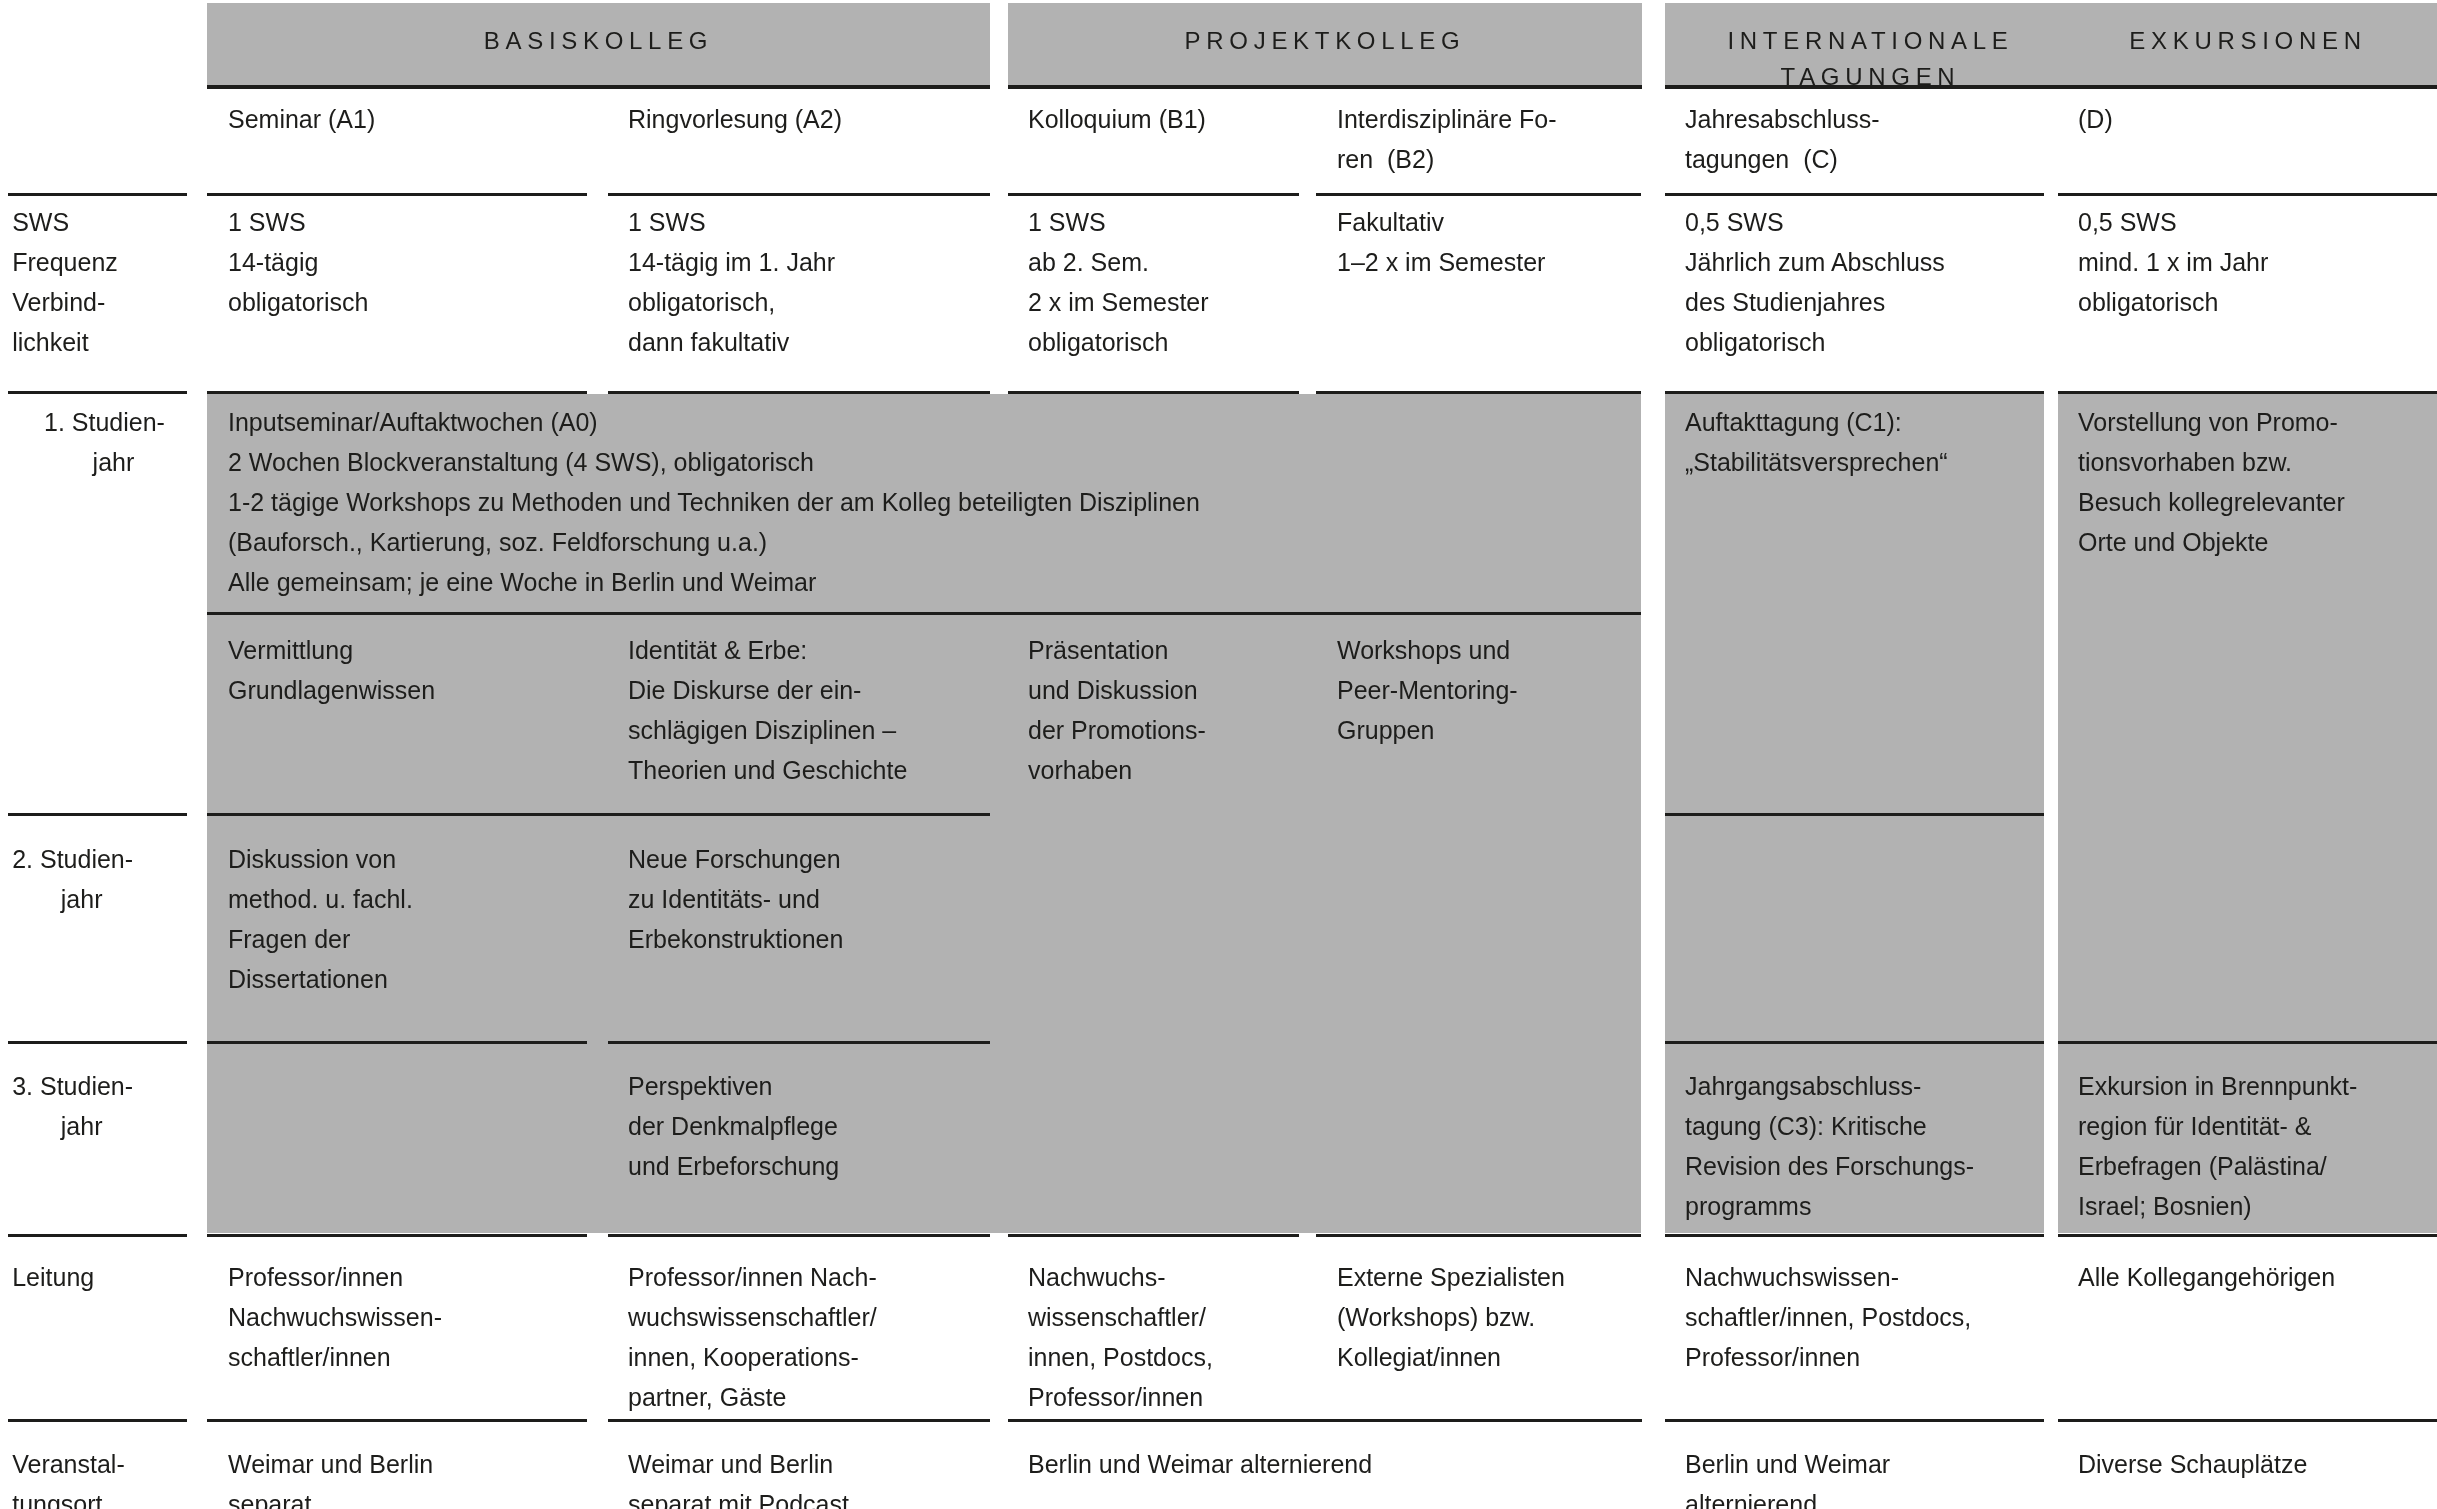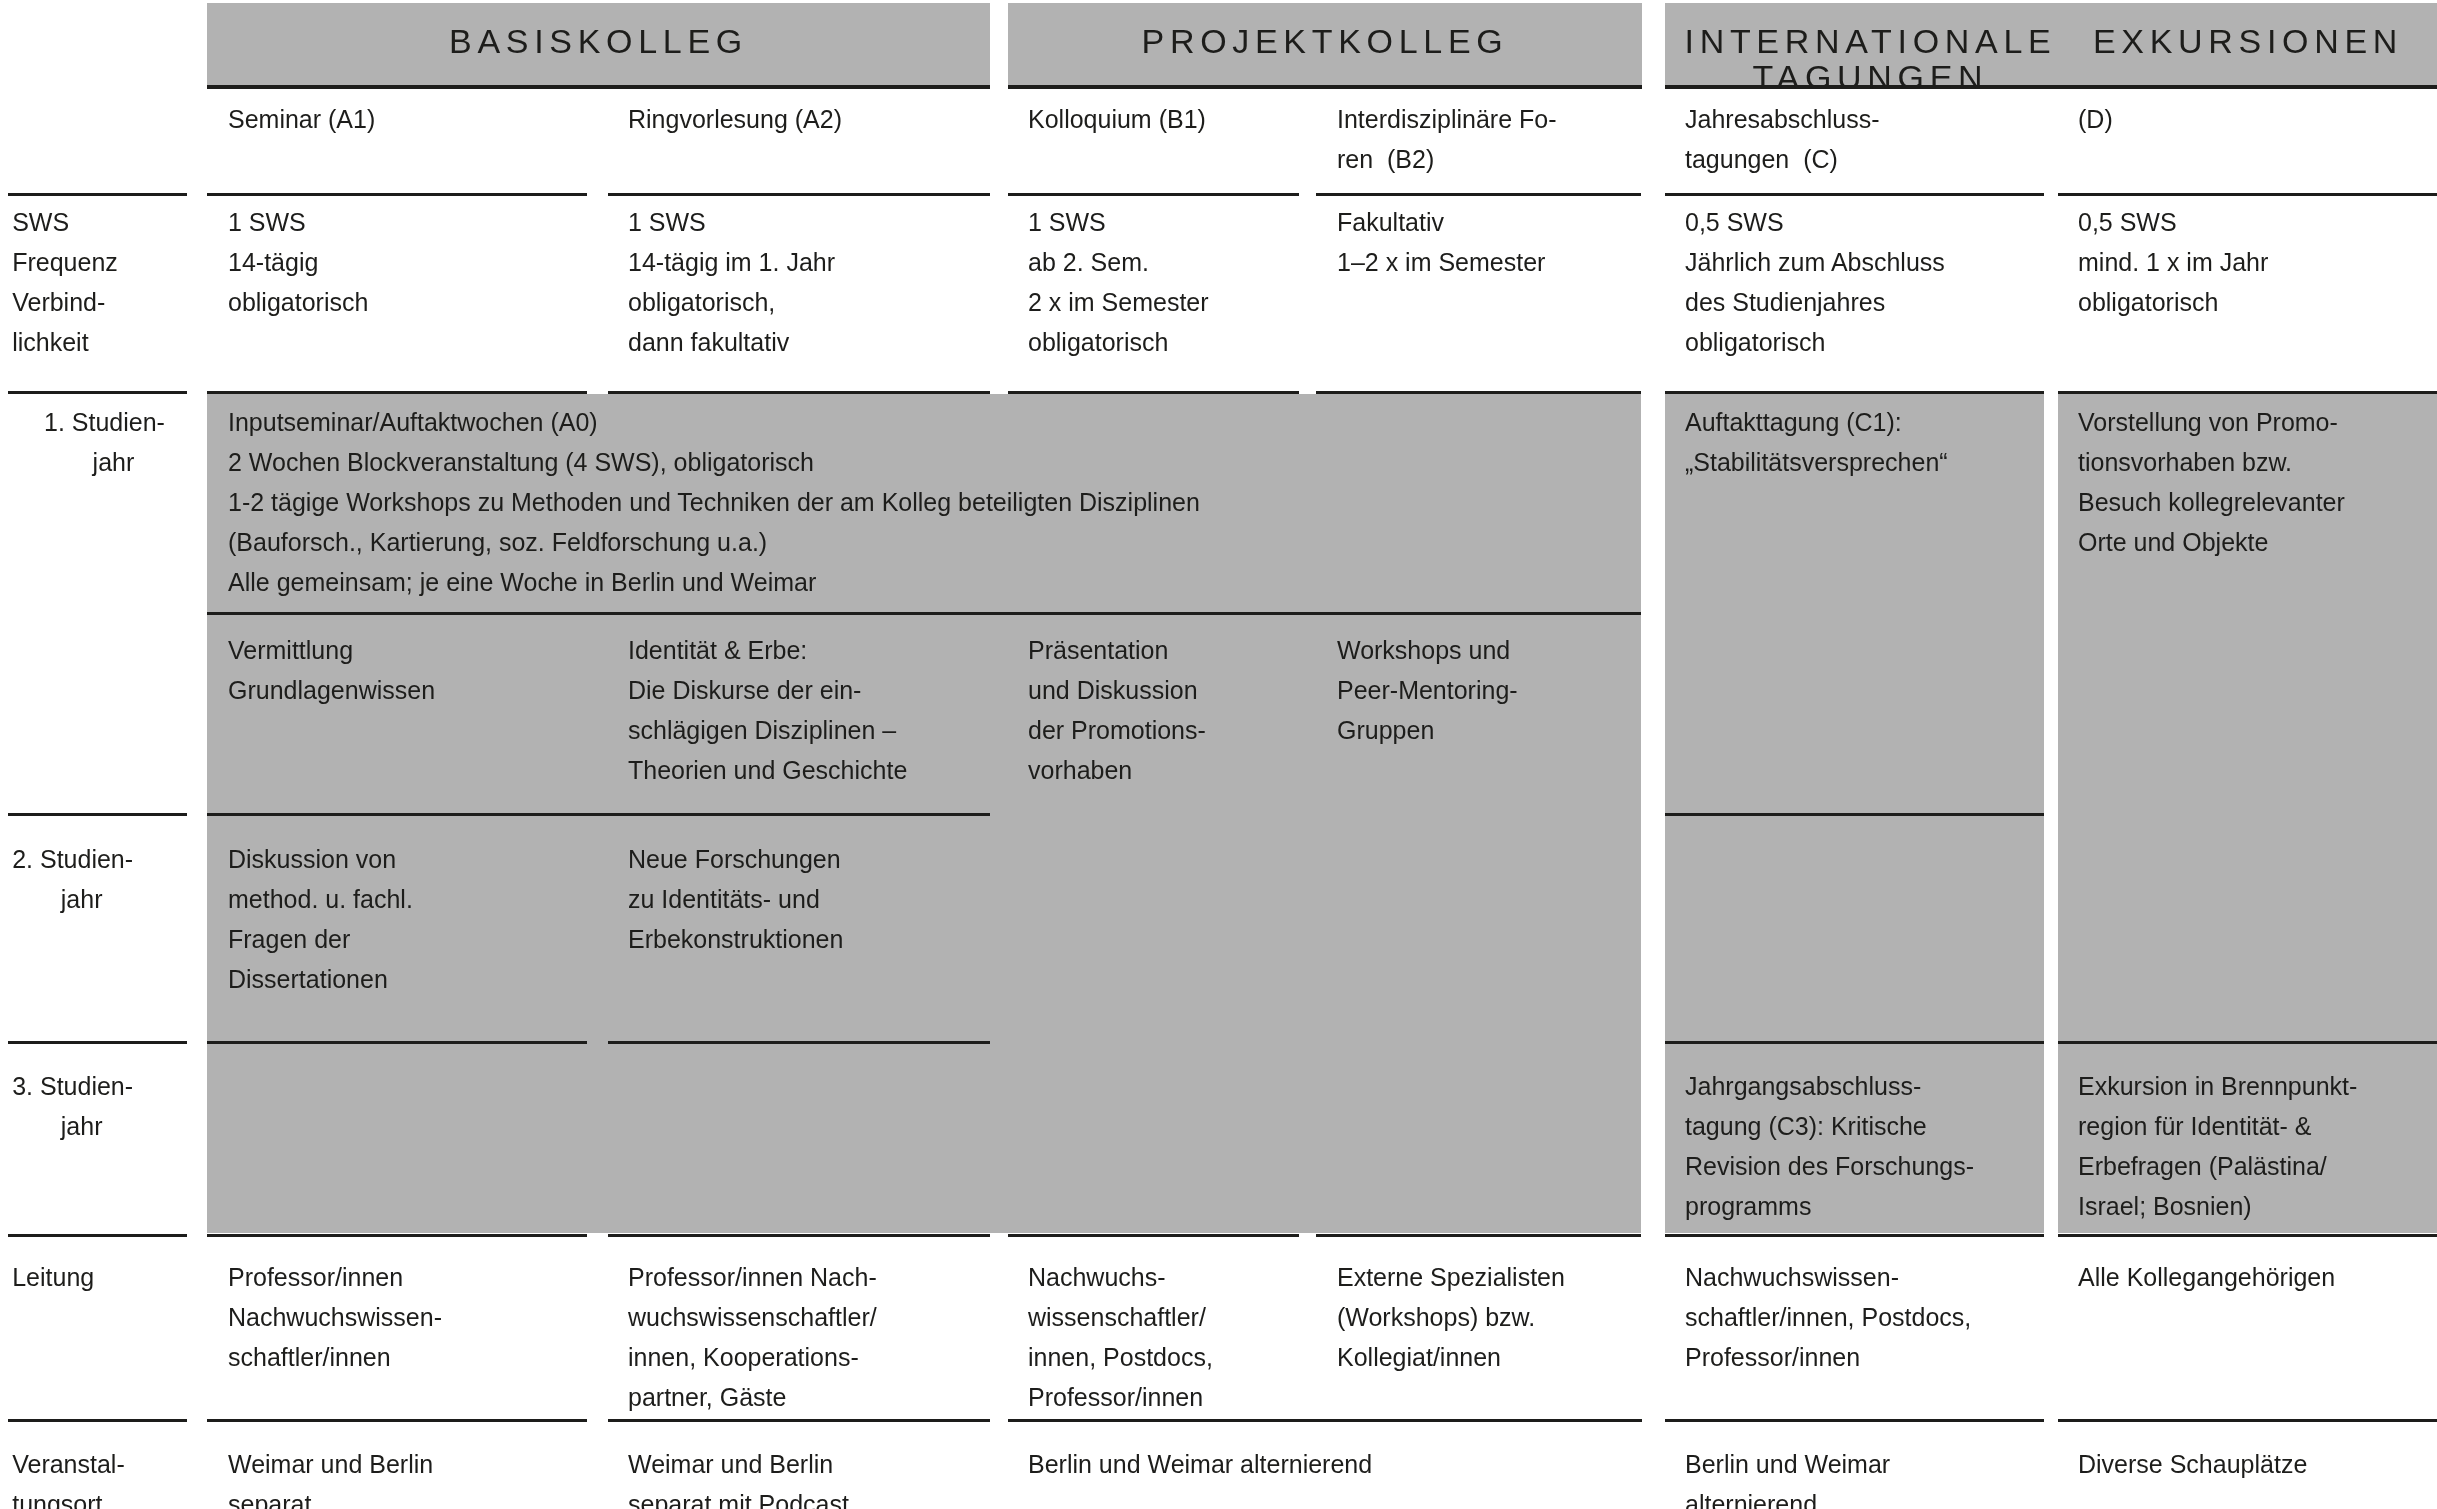--- a/index.html
+++ b/index.html
@@ -21,21 +21,21 @@
     position:absolute;
     top:3.3px;height:82px;
     background:var(--gray);
     border-bottom:4.1px solid var(--line);
     box-sizing:content-box;
   }
   .groupbox .glabel{
     display:block;
     padding-top:19.5px;
     text-align:center;
-    font-size:34px;
+    font-size:24px;
     line-height:36px;
     letter-spacing:5.7px;
     white-space:pre;
   }
   .slab{position:absolute;background:var(--gray);}
   .hline{position:absolute;height:3.3px;background:var(--line);}
   .cell{
     position:absolute;
     font-size:25px;
     line-height:40px;
@@ -160,20 +160,23 @@
 Erbekonstruktionen</div>
 
   <div class="hline" style="left:8.1px;top:1041px;width:179px;"></div>
   <div class="hline" style="left:207px;top:1041px;width:380px;"></div>
   <div class="hline" style="left:608px;top:1041px;width:382px;"></div>
   <div class="hline" style="left:1665px;top:1041px;width:379px;"></div>
   <div class="hline" style="left:2058px;top:1041px;width:380px;"></div>
 
   <div class="cell" style="left:12.2px;top:1066px;">3. Studien-
        jahr</div>
+  <div class="cell" style="left:628px;top:1066px;">Perspektiven
+der Denkmalpflege
+und Erbeforschung</div>
   <div class="cell" style="left:1685px;top:1066px;">Jahrgangsabschluss-
 tagung (C3): Kritische
 Revision des Forschungs-
 programms</div>
   <div class="cell" style="left:2078px;top:1066px;">Exkursion in Brennpunkt-
 region für Identität- &amp;
 Erbefragen (Palästina/
 Israel; Bosnien)</div>
 
   <div class="hline" style="left:8.1px;top:1234px;width:179px;"></div>

